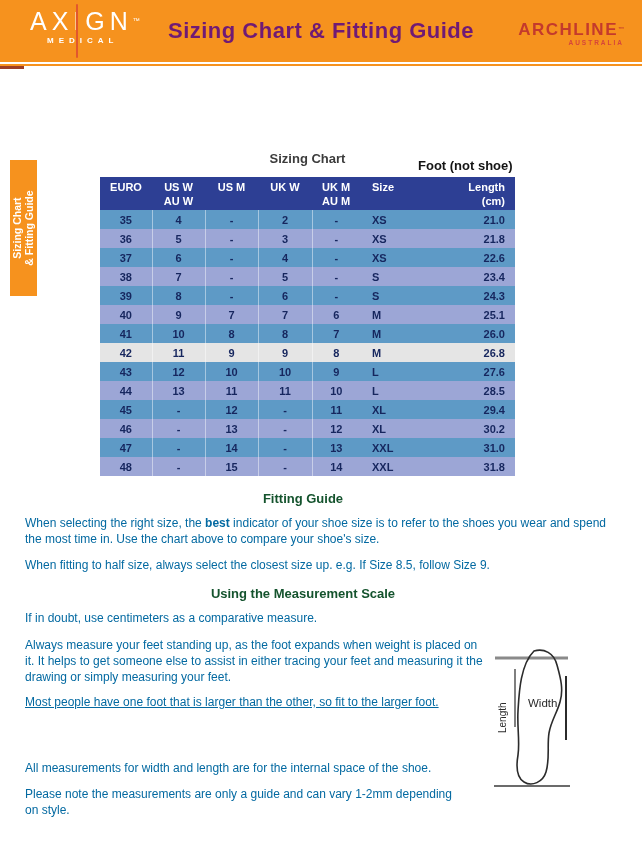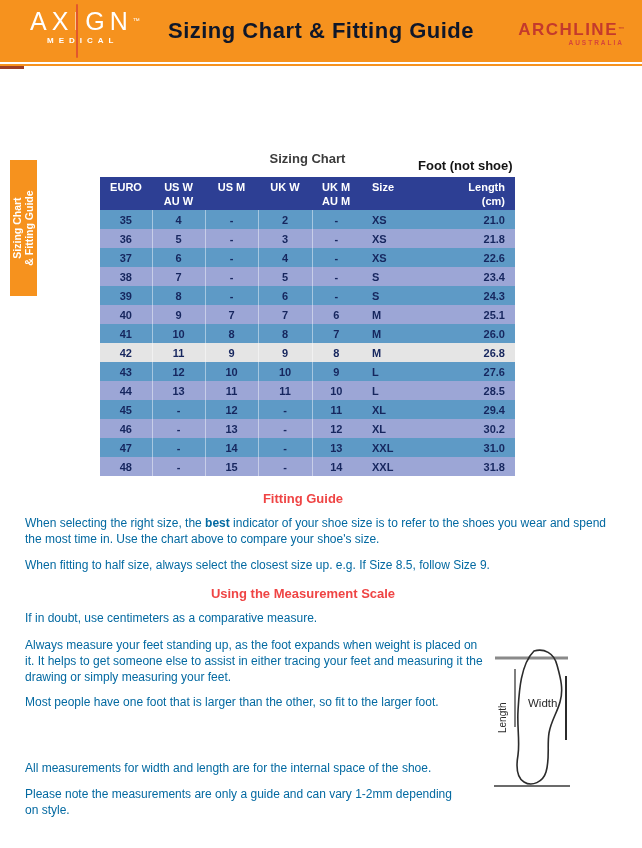--- a/index.html
+++ b/index.html
@@ -7,21 +7,21 @@
   body { font-family:"Liberation Sans", sans-serif; }
   .page { position:relative; width:642px; height:848px; background:#fff; overflow:hidden; }
 
   
   .topbar { position:absolute; left:0; top:0; width:642px; height:62px; background:var(--orange); }
   .axign { position:absolute; left:30px; top:8px; color:#fff; }
   .axign-name { font-size:25px; font-weight:400; letter-spacing:5px; line-height:26px; }
   .axign-name .tm { font-size:7px; vertical-align:top; letter-spacing:0; }
   .axign-sub { font-size:8px; font-weight:700; letter-spacing:5px; margin-top:2px; padding-left:17px; }
   .axign-line { position:absolute; left:46px; top:-4px; width:2px; height:54px; background:var(--accent-line-red); border-radius:2px; }
-  .doc-title { position:absolute; left:0; top:18px; width:642px; text-align:center; color:#0f172a;
+  .doc-title { position:absolute; left:0; top:18px; width:642px; text-align:center; color:#701a75;
                font-size:22px; font-weight:700; letter-spacing:0.5px; }
   .archline { position:absolute; right:18px; top:21px; text-align:right; color:var(--brand-red); }
   .arch-name { font-size:17px; font-weight:700; letter-spacing:1.5px; line-height:17px; }
   .arch-name .tm2 { font-size:6px; vertical-align:top; letter-spacing:0; }
   .arch-sub { font-size:6.5px; font-weight:700; letter-spacing:2px; color:#d6453a; margin-top:1px; }
   .rule-orange { position:absolute; left:0; top:64px; width:642px; height:2px; background:var(--orange); }
   .rule-red { position:absolute; left:0; top:66px; width:24px; height:3px; background:var(--underline-dark); }
 
   
   .side-tab { position:absolute; left:10px; top:160px; width:27px; height:136px; background:var(--orange); }
@@ -40,29 +40,29 @@
                      vertical-align:top; padding-top:3px; height:33px; line-height:14px; text-align:center; }
   .sizing-table td { height:19px; font-size:11px; font-weight:700; color:var(--row-text);
                      text-align:center; padding:0; }
   .sizing-table td.sep { border-right:1px solid rgba(255,255,255,0.45); }
   .sizing-table th.col-size-h, .sizing-table td.col-size { text-align:left; padding-left:12px; }
   .sizing-table th.col-length-h, .sizing-table td.col-length { text-align:right; padding-right:10px; }
   .c0{width:52px;} .c1{width:53px;} .c2{width:53px;} .c3{width:54px;} .c4{width:48px;} .c5{width:75px;} .c6{width:80px;}
 
   
   .h-center { position:absolute; left:0; width:606px; text-align:center;
-              font-size:13px; font-weight:700; color:#ef4444; }
+              font-size:13px; font-weight:700; color:#14532d; }
   .h-fitting { top:491px; }
   .h-measure { top:586px; }
   .para { position:absolute; left:25px; font-size:12px; line-height:16px; color:#0369a1; }
   .p1 { top:515px; width:597px; }
   .p2 { top:557px; width:597px; }
   .p3 { top:610px; width:597px; }
   .p4 { top:637px; width:462px; }
-  .p5 { top:694px; width:597px; }
+  .p5 { top:694px; width:597px;text-decoration:underline; }
   .p6 { top:760px; width:597px; }
   .p7 { top:786px; width:440px; }
 
   
   .foot-diagram { position:absolute; left:488px; top:645px; width:152px; height:150px; }
   .foot-diagram svg text { font-family:"Liberation Sans", sans-serif; fill:#2b2b2b; }
 </style>
 </head>
 <body>
 

